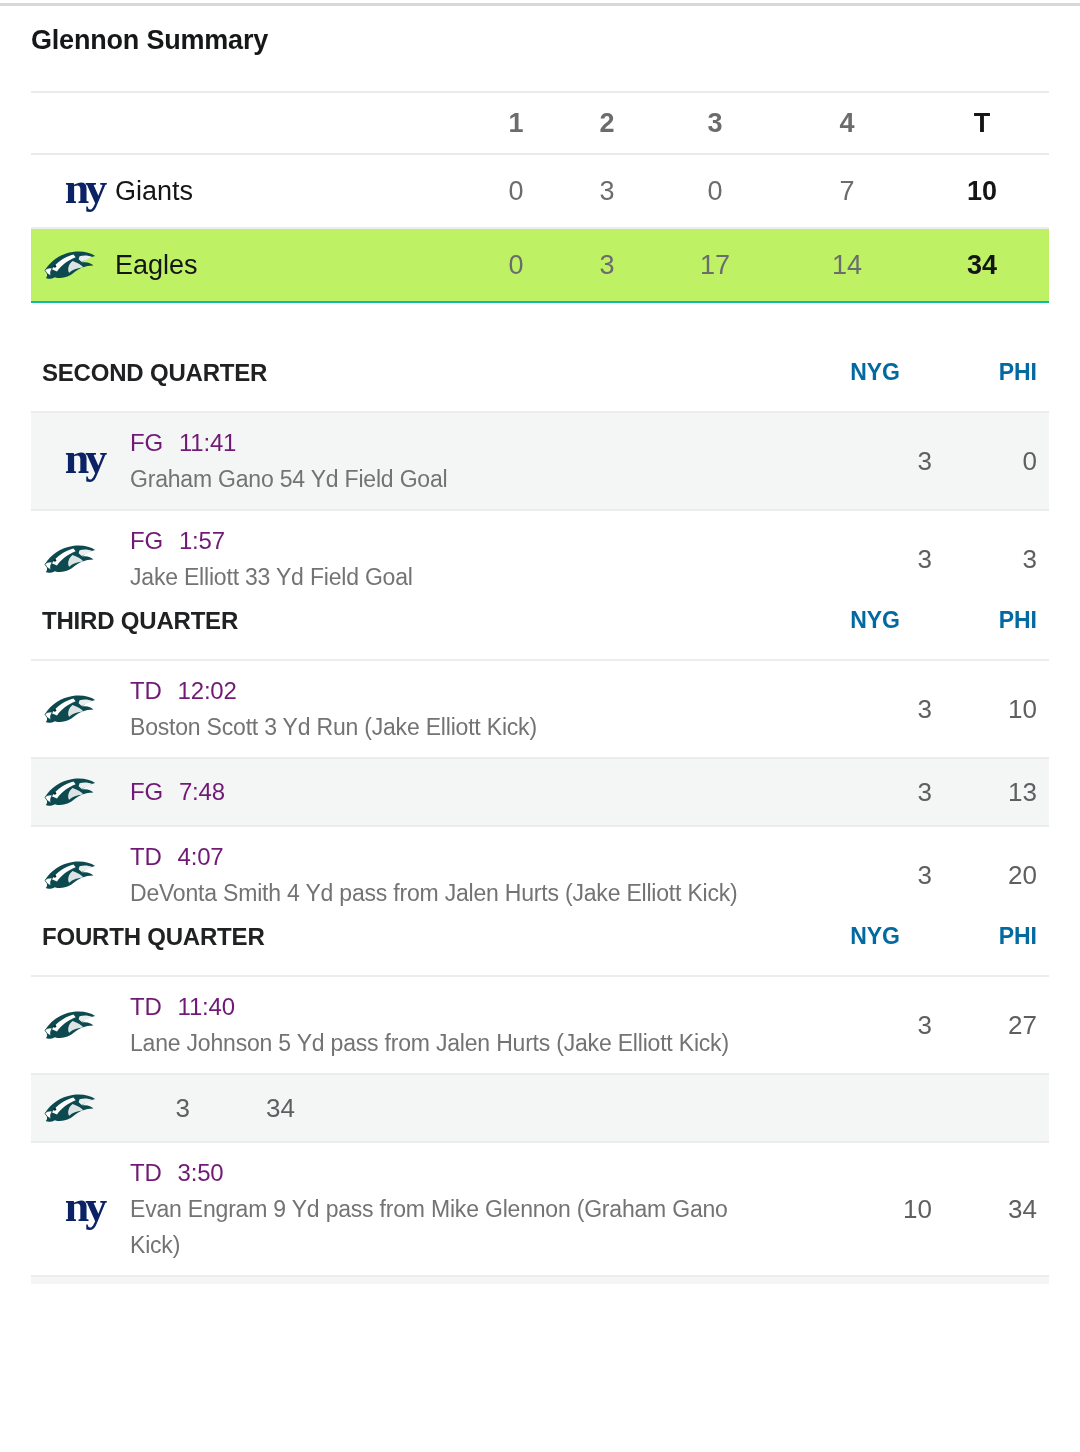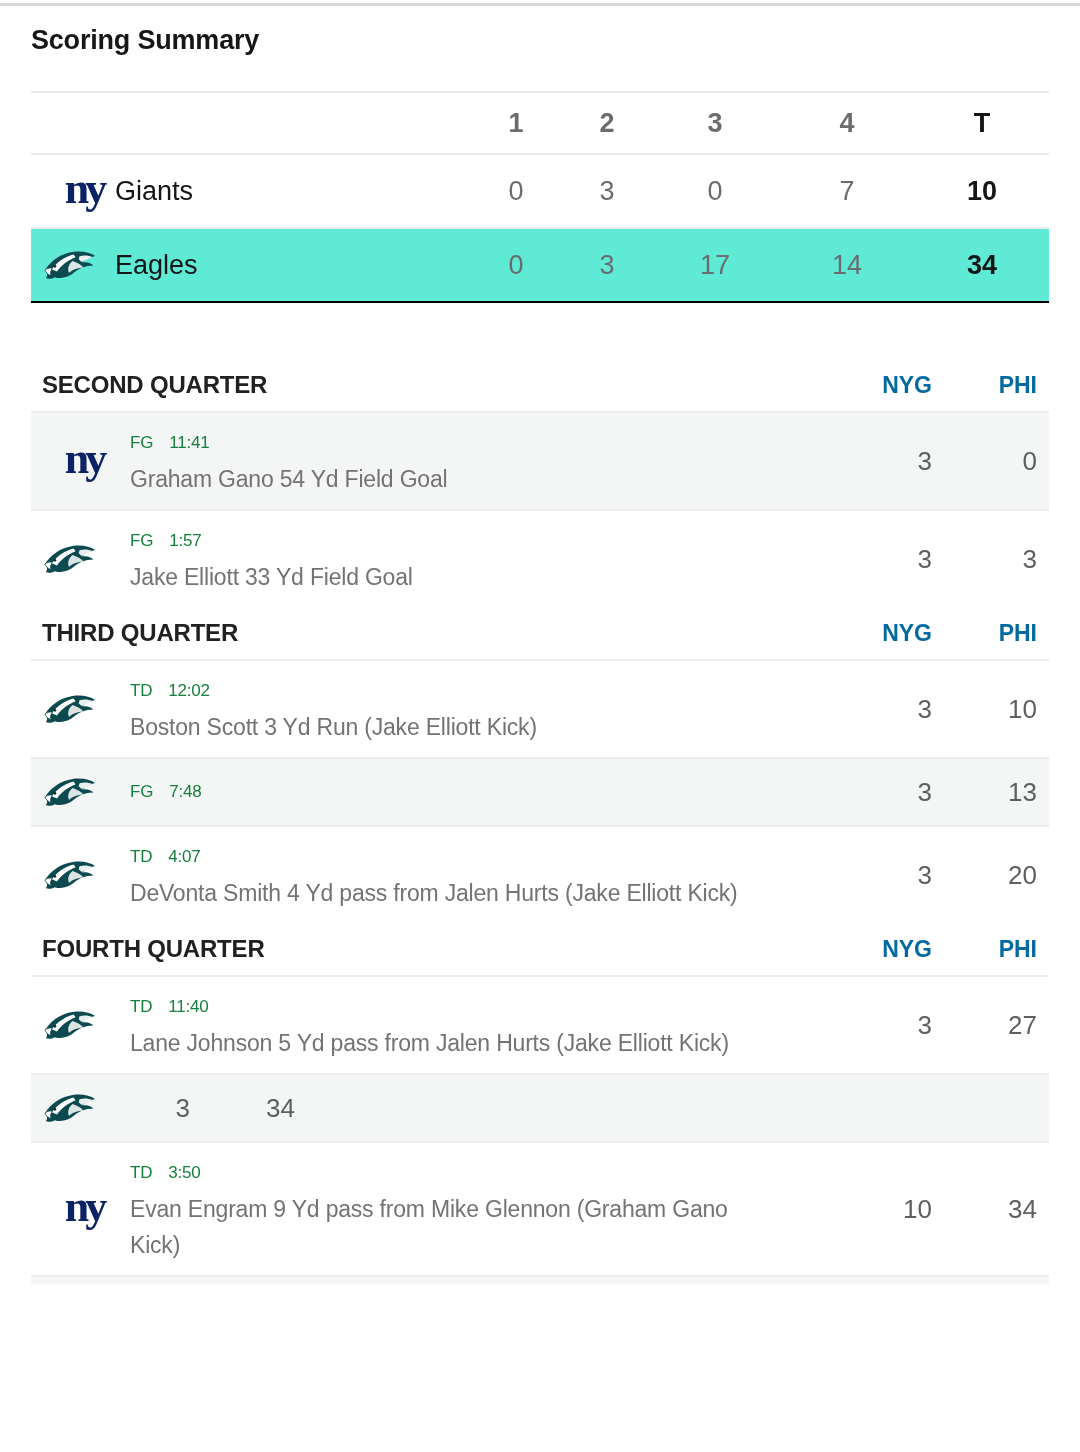--- a/index.html
+++ b/index.html
@@ -16,61 +16,61 @@
   .content{ margin:33px 31px 0; }
 
   
   .sb-row{ display:flex; align-items:center; padding-right:2px; }
   .sb-head{ height:64px; border-top:2px solid #e9eaea; border-bottom:2px solid #e9eaea; }
   .sb-head .sb-col{ font-weight:700; color:#6a6c6e; }
   .sb-head .sb-col.total{ color:#141516; }
   .sb-teamspace{ flex:1; }
   .sb-team{ height:74px; }
   .sb-team.first{ border-bottom:2px solid #ededee; }
-  .sb-team.shaded{ background:#5eead4; border-bottom:2px solid #000000; }
+  .sb-team.shaded{ background:#bef264; border-bottom:2px solid #14b8a6; }
   .sb-logo{ width:84px; flex:none; display:flex; align-items:center; }
   .logo-wrap{ margin-left:13px; width:52px; height:42px; display:flex; align-items:center; justify-content:center; }
   .sb-name{ font-size:27px; font-weight:400; color:#141516; }
   .sb-col{ font-size:27px; color:#6a6c6e; text-align:center; flex:none; }
   .sb-col.total{ font-weight:700; color:#141516; }
 
   
   .plays{ margin-top:56px; }
-  .q-head{ display:flex; align-items:center; height:52px; padding:0 12px 0 11px; }
+  .q-head{ display:flex; align-items:flex-start; height:52px; padding:0 12px 0 11px;gap:32px; }
   .q-title{ flex:1; font-size:24px; font-weight:700; color:#202122; letter-spacing:-0.2px; }
   .q-col{ font-size:23px; font-weight:700; color:#0369a1; text-align:right; flex:none; }
   .q-col.away{ width:60px; }
   .q-col.home{ width:105px; }
 
   .play{ display:flex; align-items:center; padding:12px 12px 12px 13px; border-top:2px solid #ececed; }
   .play.shaded{ background:#f4f5f5; }
   .play-logo{ width:86px; flex:none; display:flex; align-items:center; }
   .play-logo .logo-wrap{ margin-left:0; }
   .play-text{ flex:1; min-width:0; }
-  .play-line1{ font-size:17px; line-height:36px; color:#15803d; letter-spacing:-0.2px; }
+  .play-line1{ font-size:24px; line-height:36px; color:#701a75; letter-spacing:-0.2px; }
   .play-time{ margin-left:16px; }
   .play-desc{ font-size:23px; line-height:36px; color:#737373; letter-spacing:-0.2px; max-width:640px; }
   .play-score{ font-size:26px; color:#5d5f61; text-align:right; flex:none; }
   .play-score.away{ width:60px; }
   .play-score.home{ width:105px; }
 
   .bottom-strip{ height:9px; background:#f4f5f5; border-top:2px solid #ececed; }
 
   
   .logo-ny{
     font-family:"Liberation Serif", serif; font-weight:700; font-size:44px;
     color:#0b2265; letter-spacing:-4px; line-height:1; padding-bottom:4px;margin-left:28px;
   }
 </style>
 </head>
 <body>
 
 <div class="page">
   <div class="top-rule"></div>
-  <h2 class="title">Scoring Summary</h2>
+  <h2 class="title">Glennon Summary</h2>
   <div class="content">
     <div class="sb-row sb-head" id="sb-head">
       <div class="sb-teamspace"></div>
     <div class="sb-col" style="width: 90px;">1</div>
         <div class="sb-col" style="width: 92px;">2</div>
         <div class="sb-col" style="width: 124px;">3</div>
         <div class="sb-col" style="width: 140px;">4</div>
         <div class="sb-col total" style="width: 130px;">T</div>
       </div>
     <div id="sb-teams">

